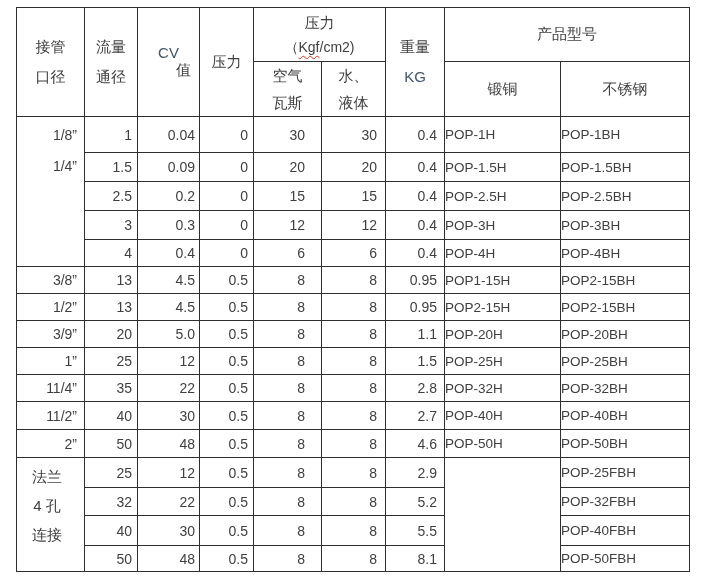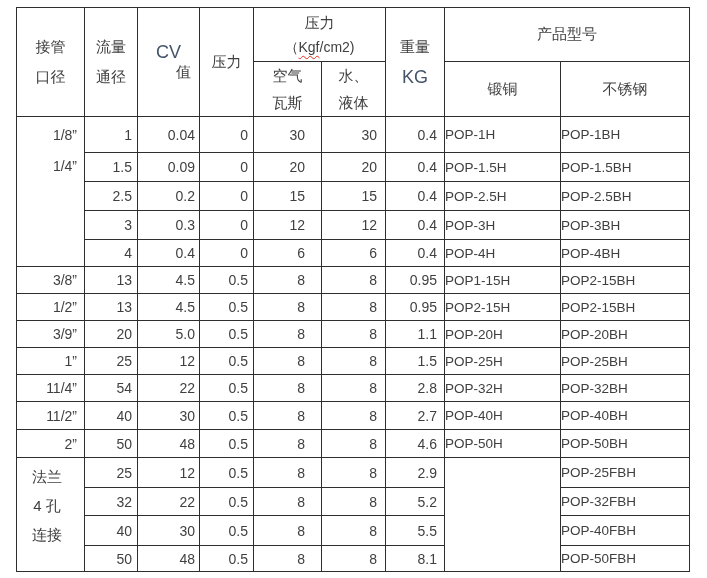--- a/index.html
+++ b/index.html
@@ -20,21 +20,21 @@
     overflow:hidden;
   }
   
   tr.hh1{height:54px;} tr.hh2{height:53px;}
   tr.r36{height:36px;} tr.r29{height:29px;} tr.r27{height:27px;}
   tr.r30{height:30px;} tr.r28{height:28px;} tr.r26{height:26px;}
   
   td.hd{font-size:15px;text-align:center;}
   .ml{white-space:pre-line;line-height:30px;}
   .ml2{white-space:pre-line;line-height:27px;}
-  .accent{color:#44546a;font-size:18px;}
+  .accent{color:#44546a;font-size:15px;}
   .cvcell div.l1{text-align:center;}
   .cvcell div.l2{text-align:right;padding-right:8px;font-size:15px;}
   .punit .l1{text-align:center;line-height:25px;}
   .punit .l2{line-height:25px;font-size:14px;}
   .squiggle{
     text-decoration-line:underline;
     text-decoration-style:wavy;
     text-decoration-color:#e0301e;
     text-decoration-thickness:1px;
     text-underline-offset:3px;
@@ -186,21 +186,21 @@
     <td class="c3">12</td>
     <td class="c4">0.5</td>
     <td class="c5">8</td>
     <td class="c6">8</td>
     <td class="c7">1.5</td>
     <td class="c8">POP-25H</td>
     <td class="c9">POP-25BH</td>
   </tr>
   <tr class="r27">
     <td class="c1">11/4”</td>
-    <td class="c2">54</td>
+    <td class="c2">35</td>
     <td class="c3">22</td>
     <td class="c4">0.5</td>
     <td class="c5">8</td>
     <td class="c6">8</td>
     <td class="c7">2.8</td>
     <td class="c8">POP-32H</td>
     <td class="c9">POP-32BH</td>
   </tr>
   <tr class="r28">
     <td class="c1">11/2”</td>

